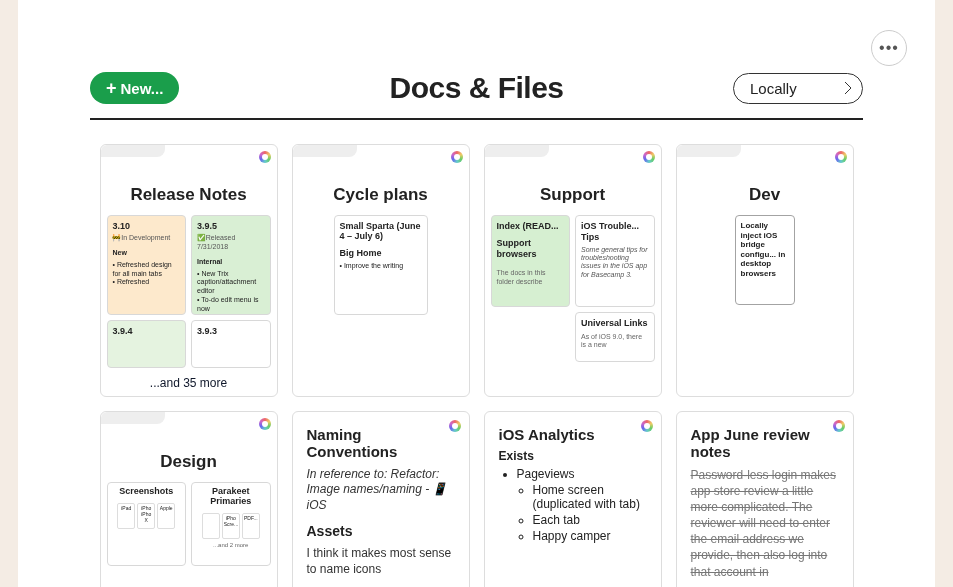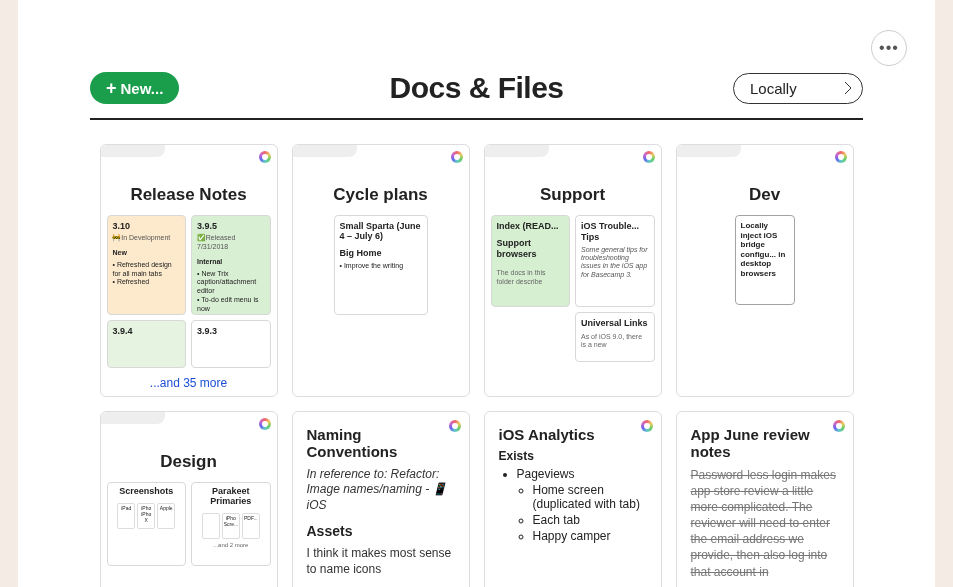--- a/index.html
+++ b/index.html
@@ -167,21 +167,21 @@
   .mini-doc.peach { background: #fde9cc; }
   .mini-doc.green { background: #d9efd4; }
   .mini-doc.lt-green { background: #e5f3e0; }
   .mini-doc .mt { font-weight: 700; font-size: 9px; }
   .mini-doc .sub { font-size: 7px; color:#555; margin-top:2px; }
   .mini-doc .bul { font-size:7px; margin-top:3px; }
   .small-text { font-size: 7px; color:#666; }
   .more-count {
     text-align: center;
     font-size: 12px;
-    color: #1d4ed8;
+    color: #0f172a;
     margin-top: 8px;
   }
   .doc-card {
     border: 1px solid #ddd;
     border-radius: 6px;
     background: #fff;
     min-height: 190px;
     padding: 14px 14px 4px 14px;
     position: relative;
     overflow: hidden;

